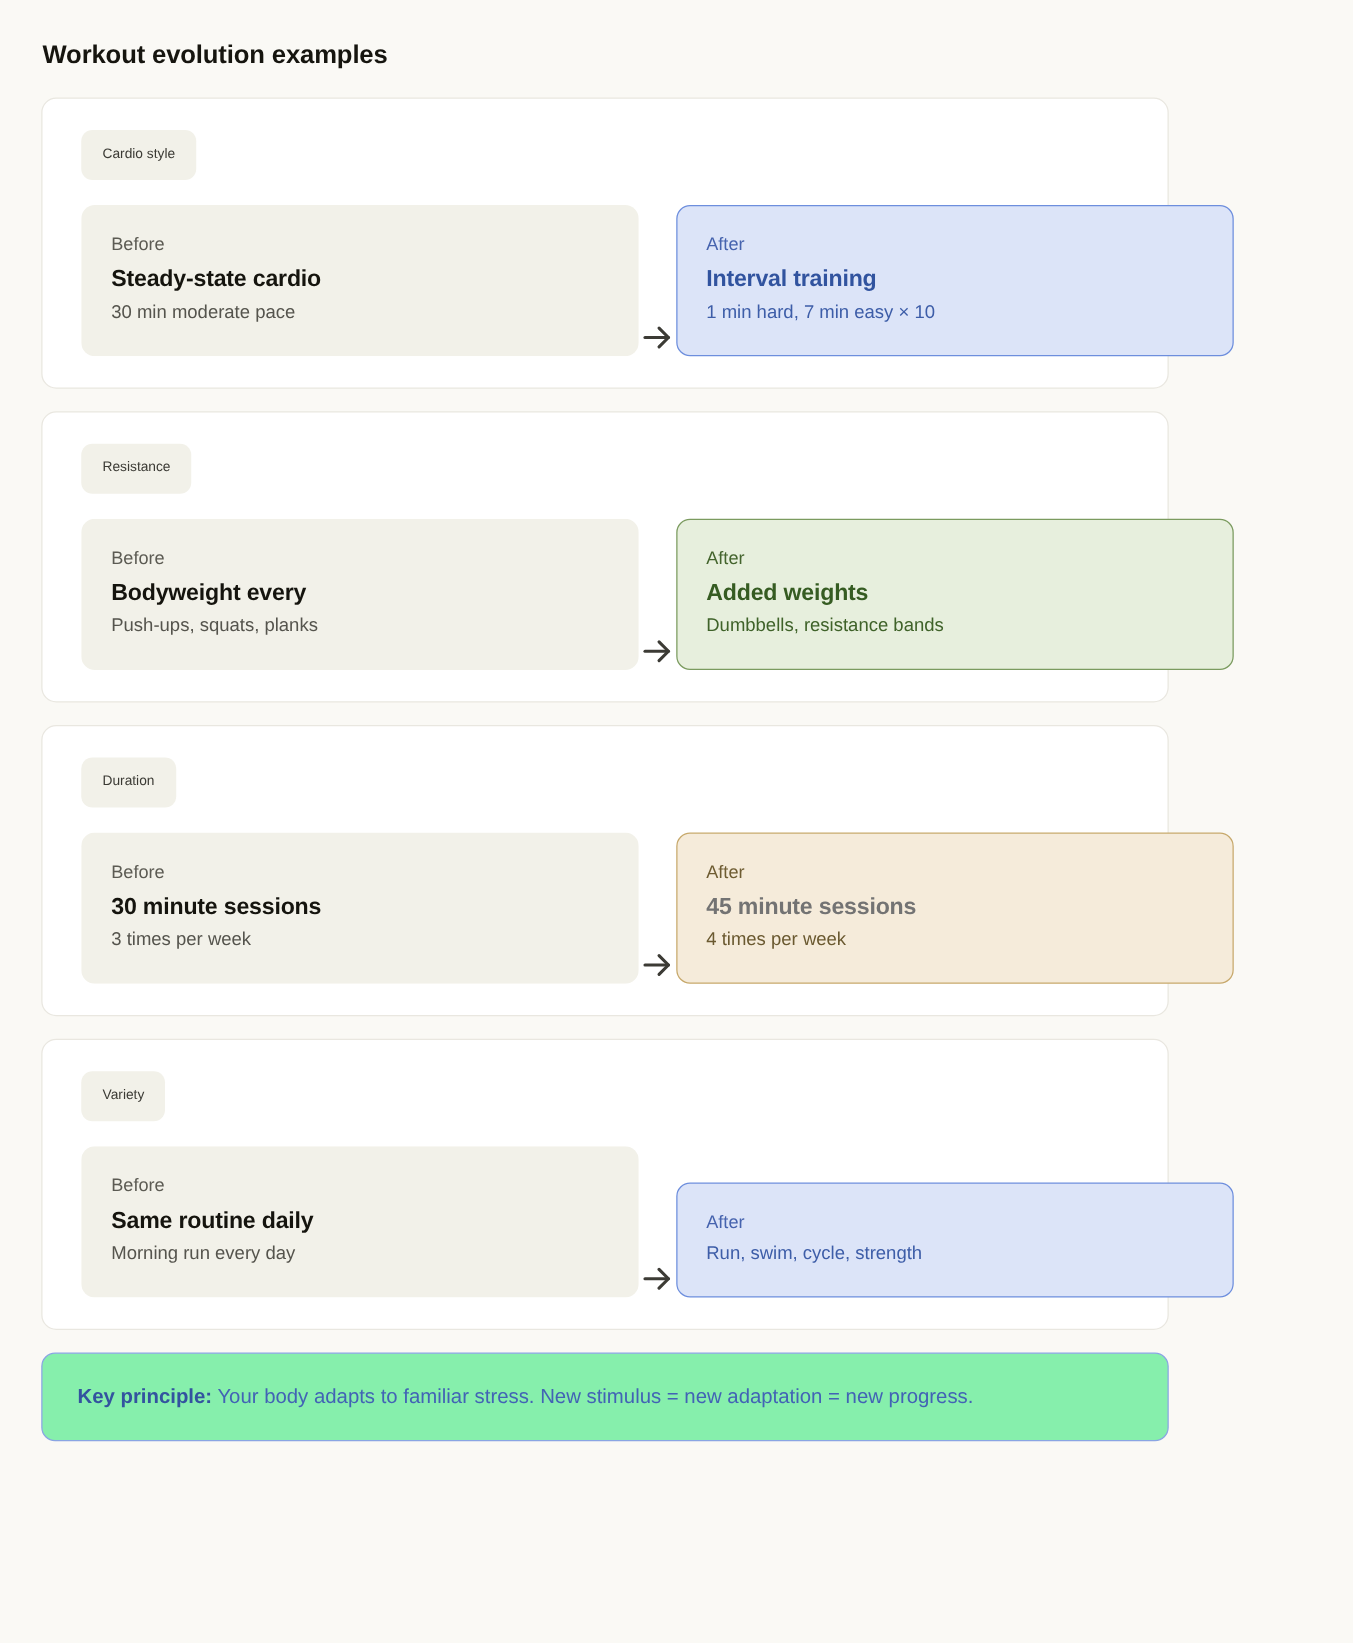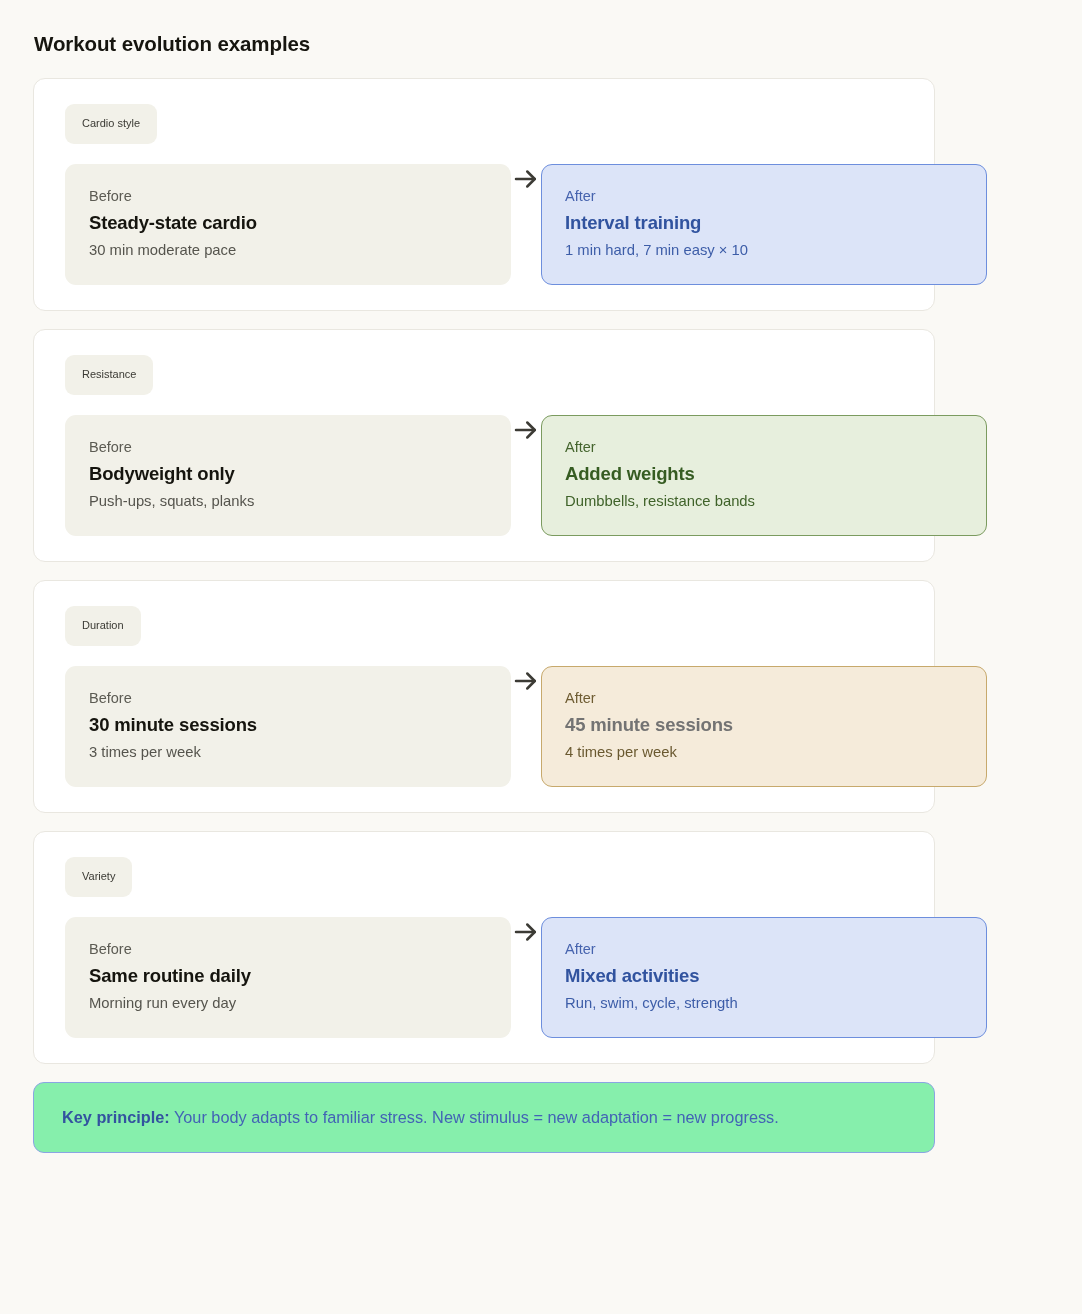--- a/index.html
+++ b/index.html
@@ -48,21 +48,21 @@
     color: #3b3a34;
     font-size: 11px;
     line-height: 17px;
     padding: 11px 17px 12px 17px;
     border-radius: 9px;
     margin-bottom: 20px;
   }
 
   .compare-row {
     display: flex;
-    align-items: flex-start;
+    align-items: flex-end;
     gap: 0;
   }
 
   .panel {
     border-radius: 11px;
     padding: 22px 23px 24px 23px;
     border: 1px solid transparent;
   }
 
   .panel-before {
@@ -179,21 +179,21 @@
         <div class="panel-detail">1 min hard, 7 min easy × 10</div>
       </div>
     </div>
   </div>
 
   <div class="evo-card">
     <div class="chip">Resistance</div>
     <div class="compare-row">
       <div class="panel panel-before">
         <div class="panel-label">Before</div>
-        <div class="panel-title">Bodyweight only</div>
+        <div class="panel-title">Bodyweight every</div>
         <div class="panel-detail">Push-ups, squats, planks</div>
       </div>
       <div class="arrow-col">
         <span>
           <svg width="30" height="30" viewBox="0 0 24 24" fill="none" stroke="#3c3b35" stroke-width="2" stroke-linecap="round" stroke-linejoin="round">
             <line x1="4" y1="12" x2="19" y2="12"></line>
             <polyline points="13,6 19,12 13,18"></polyline>
           </svg>
         </span>
       </div>
@@ -240,21 +240,20 @@
       <div class="arrow-col">
         <span>
           <svg width="30" height="30" viewBox="0 0 24 24" fill="none" stroke="#3c3b35" stroke-width="2" stroke-linecap="round" stroke-linejoin="round">
             <line x1="4" y1="12" x2="19" y2="12"></line>
             <polyline points="13,6 19,12 13,18"></polyline>
           </svg>
         </span>
       </div>
       <div class="panel panel-after after-blue">
         <div class="panel-label">After</div>
-        <div class="panel-title">Mixed activities</div>
         <div class="panel-detail">Run, swim, cycle, strength</div>
       </div>
     </div>
   </div>
 
   <div class="key-principle">
     <span class="kp-lead">Key principle:</span>
     <span> Your body adapts to familiar stress. New stimulus = new adaptation = new progress.</span>
   </div>
 

